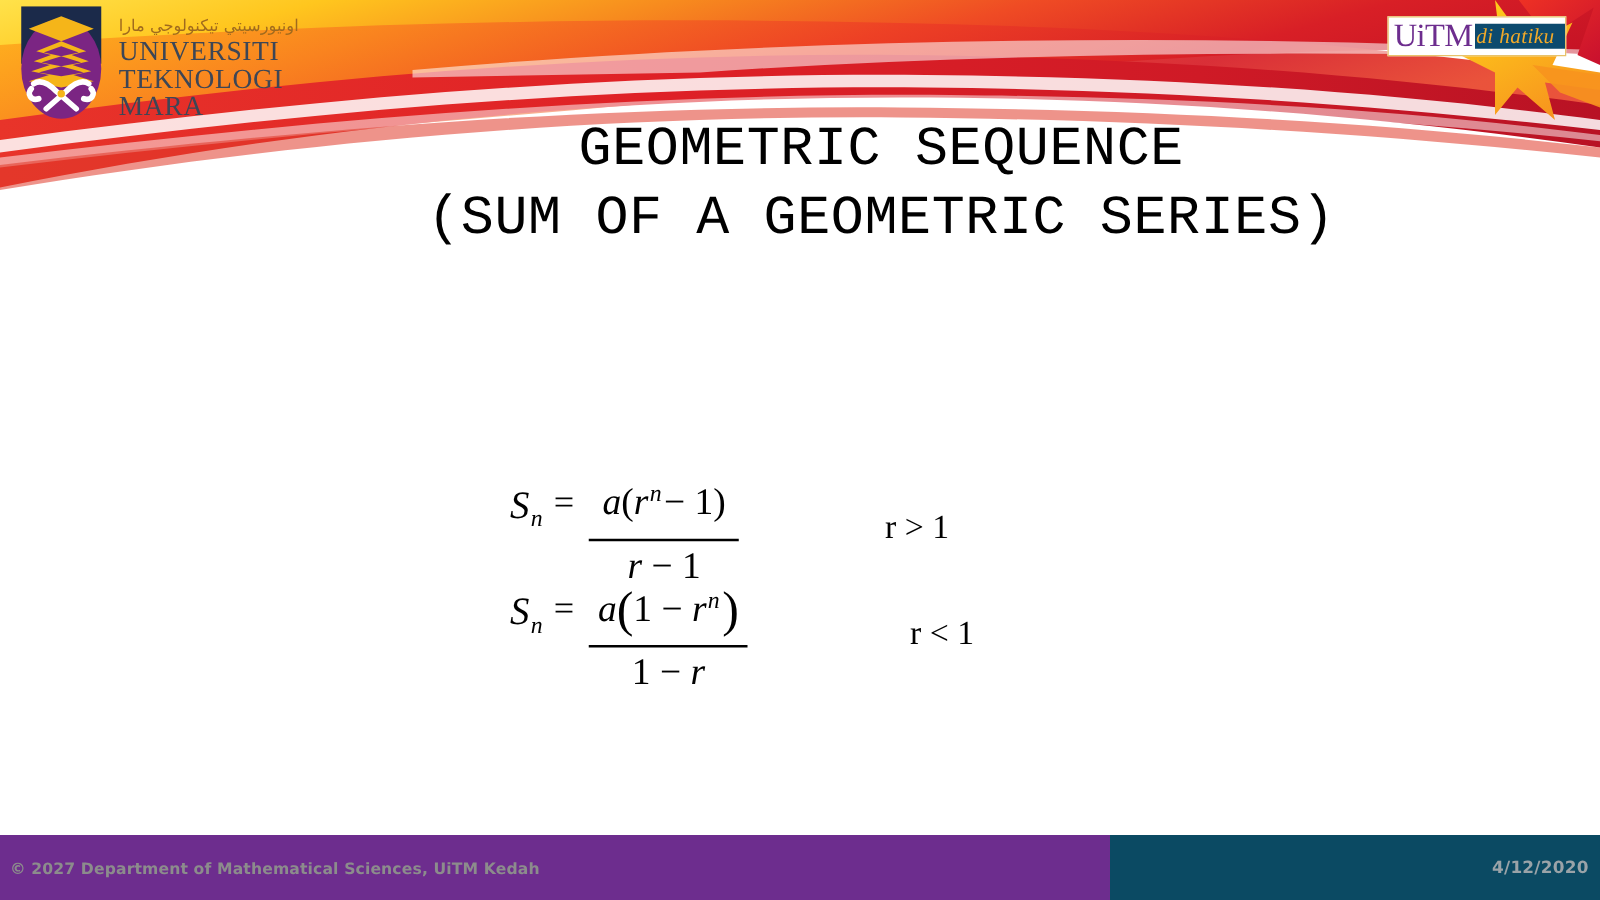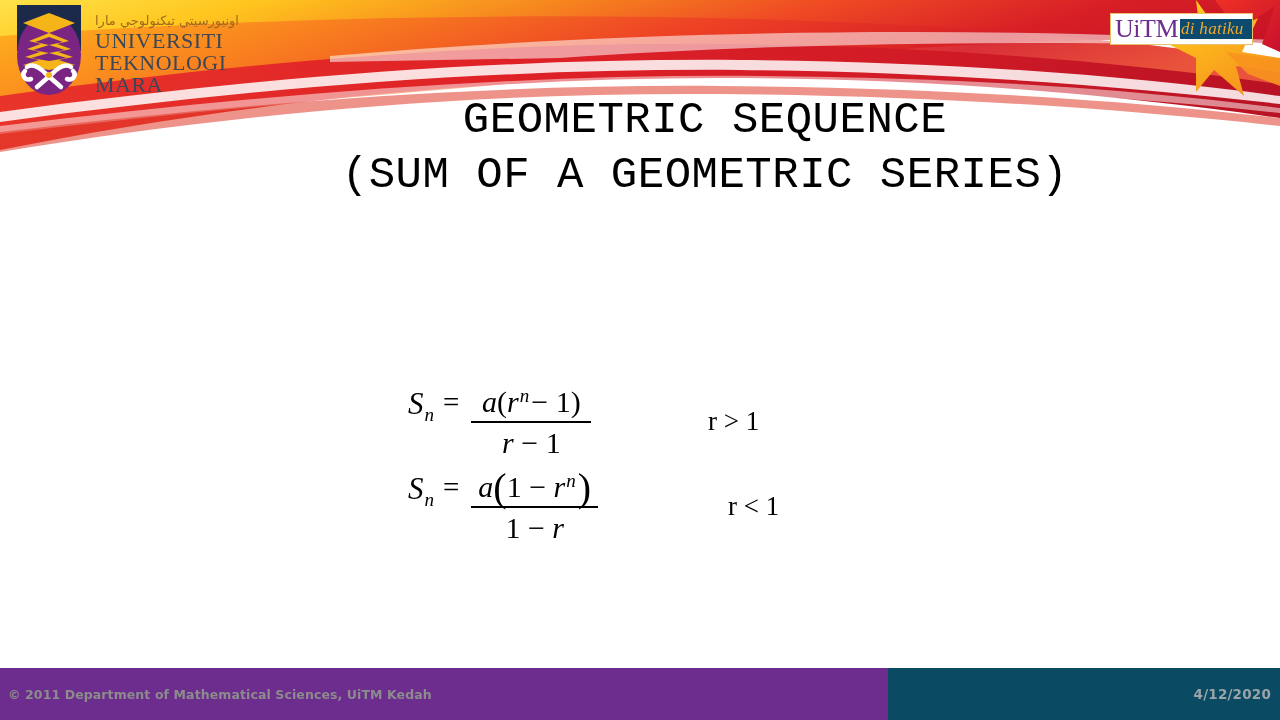--- a/index.html
+++ b/index.html
@@ -134,21 +134,21 @@
     margin-right:12px;
   }
   .frac {
     display:inline-flex;
     flex-direction:column;
     align-items:center;
     line-height:1.0;
   }
   .frac .num {
     font-size:30px;
-    padding:0 7px 4px 7px;
+    padding:0 7px 14px 7px;
     white-space:nowrap;
   }
   .frac .bar {
     height:1.6px;
     background:#000000;
     width:100%;
     min-width:120px;
   }
   .frac .den {
     font-size:30px;
@@ -347,20 +347,20 @@
         <span class="num"><span class="it">a</span><span class="bigparen">(</span><span>1</span>&nbsp;<span>−</span>&nbsp;<span class="it">r</span><span class="sup">n</span><span class="bigparen">)</span></span>
         <span class="bar"></span>
         <span class="den"><span>1</span>&nbsp;<span>−</span>&nbsp;<span class="it">r</span></span>
       </span>
     </div>
     <div class="cond c2">r &lt; 1</div>
   </div>
 
   <div class="footer">
     <div class="footer-left">
-      <span class="footer-text">© 2011 Department of Mathematical Sciences, UiTM Kedah</span>
+      <span class="footer-text">© 2027 Department of Mathematical Sciences, UiTM Kedah</span>
     </div>
     <div class="footer-right">
       <span class="footer-date">4/12/2020</span>
     </div>
   </div>
 
 </div>
 
 </body></html>

